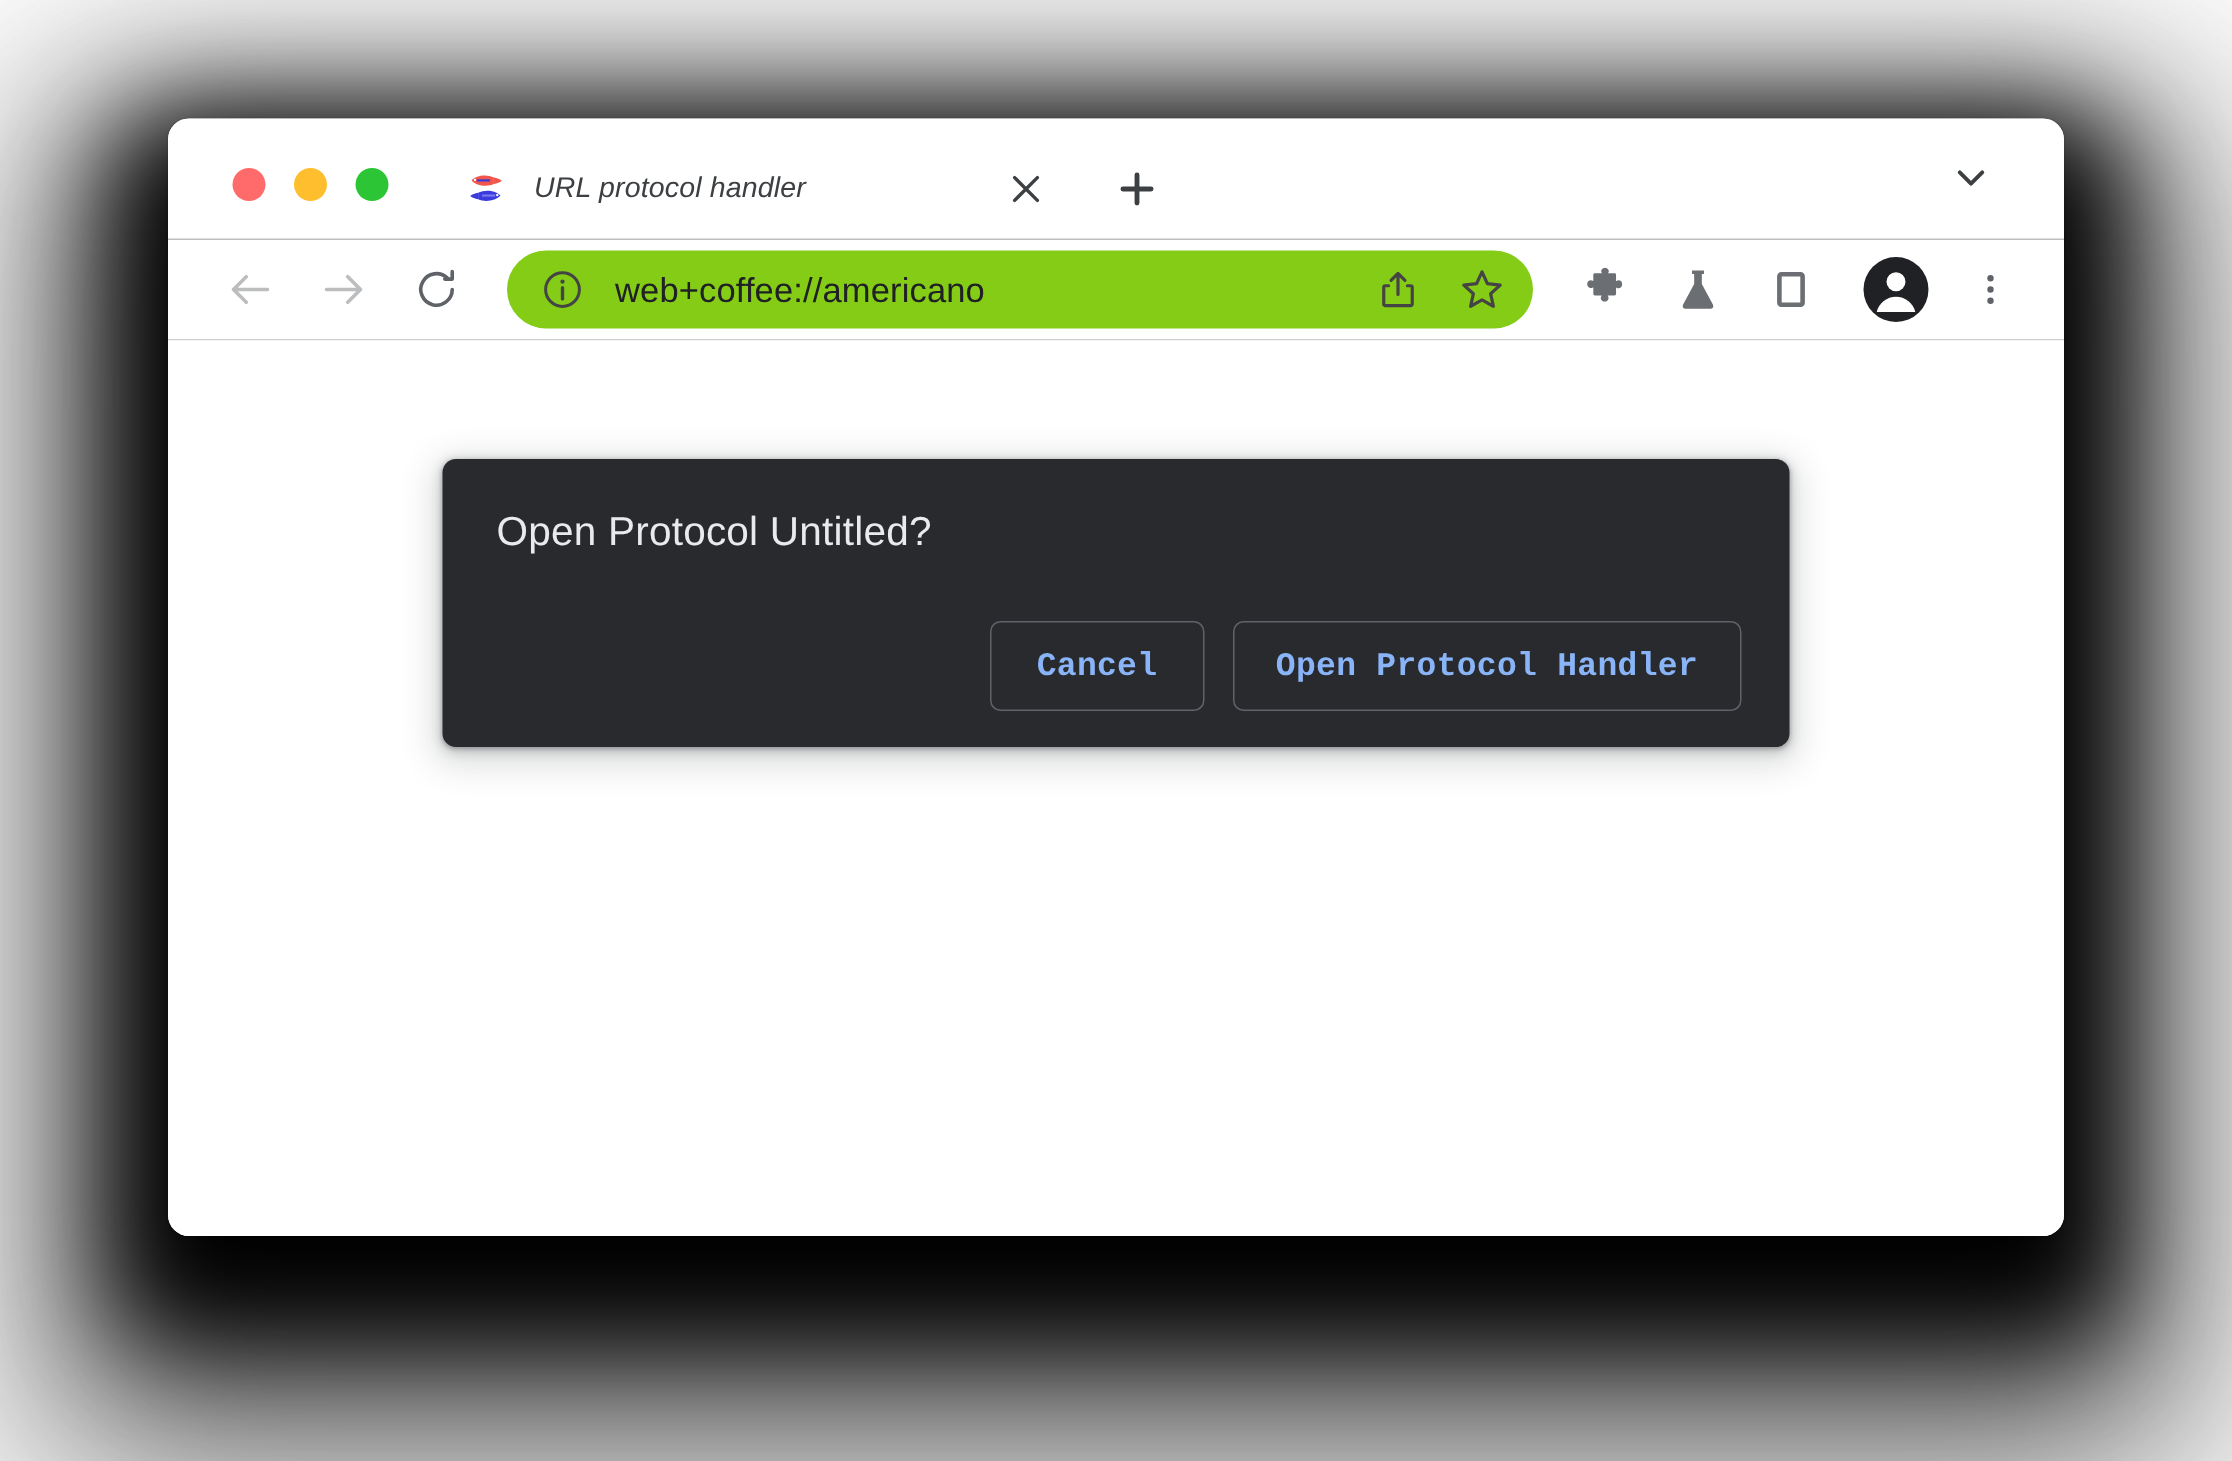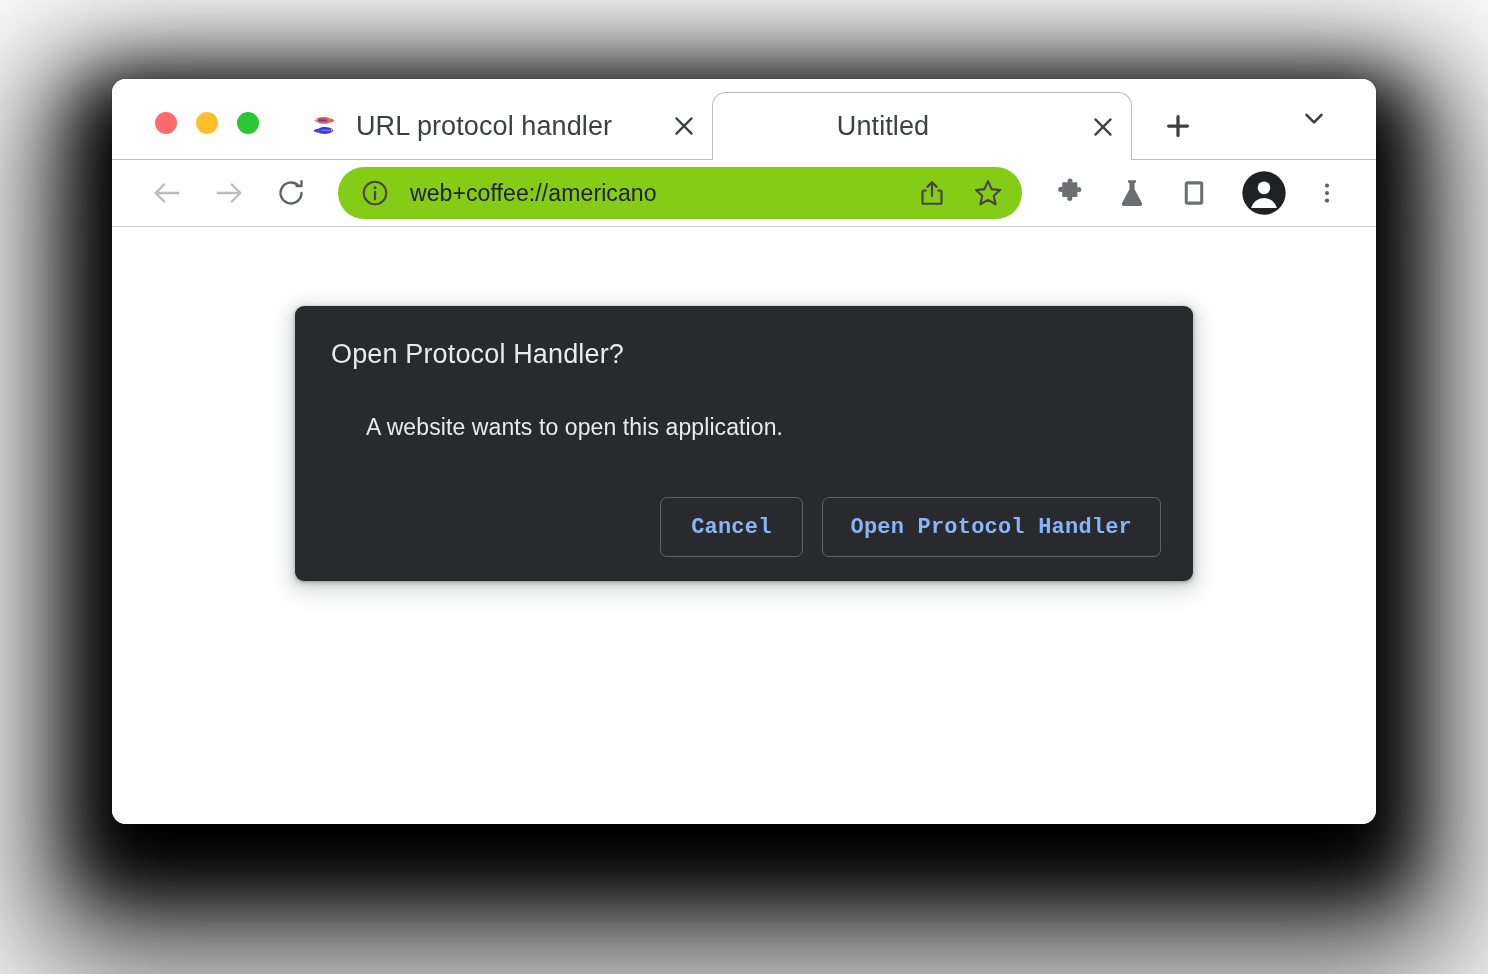--- a/index.html
+++ b/index.html
@@ -90,26 +90,27 @@
 
   .tab-favicon {
     width: 28px; height: 28px;
     flex: 0 0 28px;
     margin-right: 18px;
     display: block;
   }
 
   .tab-title {
     flex: 1 1 auto;
-    font-size: 27px;
+    font-size: 19px;
     color: #3c4043;
     white-space: nowrap;
     overflow: hidden;
     text-overflow: ellipsis;
     letter-spacing: 0.1px;
+    font-style: italic;
   }
   .tab.active .tab-title {
     text-align: center;
     padding-right: 40px;
   }
 
   .tab-close {
     flex: 0 0 56px;
     height: 56px;
     display: flex;
@@ -289,28 +290,20 @@
             <circle cx="24.6" cy="20.6" r="0.9" fill="#ffffff"></circle>
           </svg>
           <span class="tab-title">URL protocol handler</span>
           <span class="tab-close">
             <svg width="26" height="26" viewBox="0 0 24 24">
               <path d="M5 5 L19 19 M19 5 L5 19" stroke="currentColor" stroke-width="2.1" fill="none" stroke-linecap="round"></path>
             </svg>
           </span>
         </div>
 
-        <div class="tab active">
-          <span class="tab-title">Untitled</span>
-          <span class="tab-close">
-            <svg width="26" height="26" viewBox="0 0 24 24">
-              <path d="M5 5 L19 19 M19 5 L5 19" stroke="currentColor" stroke-width="2.1" fill="none" stroke-linecap="round"></path>
-            </svg>
-          </span>
-        </div>
 
         <span class="new-tab-btn">
           <svg width="30" height="30" viewBox="0 0 24 24">
             <path d="M12 4.5 V19.5 M4.5 12 H19.5" stroke="currentColor" stroke-width="2.6" fill="none" stroke-linecap="round"></path>
           </svg>
         </span>
       </div>
 
       <span class="tab-list-btn">
         <svg width="30" height="30" viewBox="0 0 24 24">
@@ -393,22 +386,21 @@
           <circle cx="8" cy="6" r="1.7" fill="#5f6368"></circle>
           <circle cx="8" cy="12" r="1.7" fill="#5f6368"></circle>
           <circle cx="8" cy="18" r="1.7" fill="#5f6368"></circle>
         </svg>
       </span>
     </div>
 
     <div class="page-content">
 
       <div id="protocol-dialog">
-        <div class="dialog-title">Open Protocol Handler?</div>
-        <div class="dialog-body">A website wants to open this application.</div>
+        <div class="dialog-title">Open Protocol Untitled?</div>
         <div class="dialog-actions">
           <button class="dlg-btn">Cancel</button>
           <button class="dlg-btn primary">Open Protocol Handler</button>
         </div>
       </div>
 
     </div>
 
   </div>
 </div>

